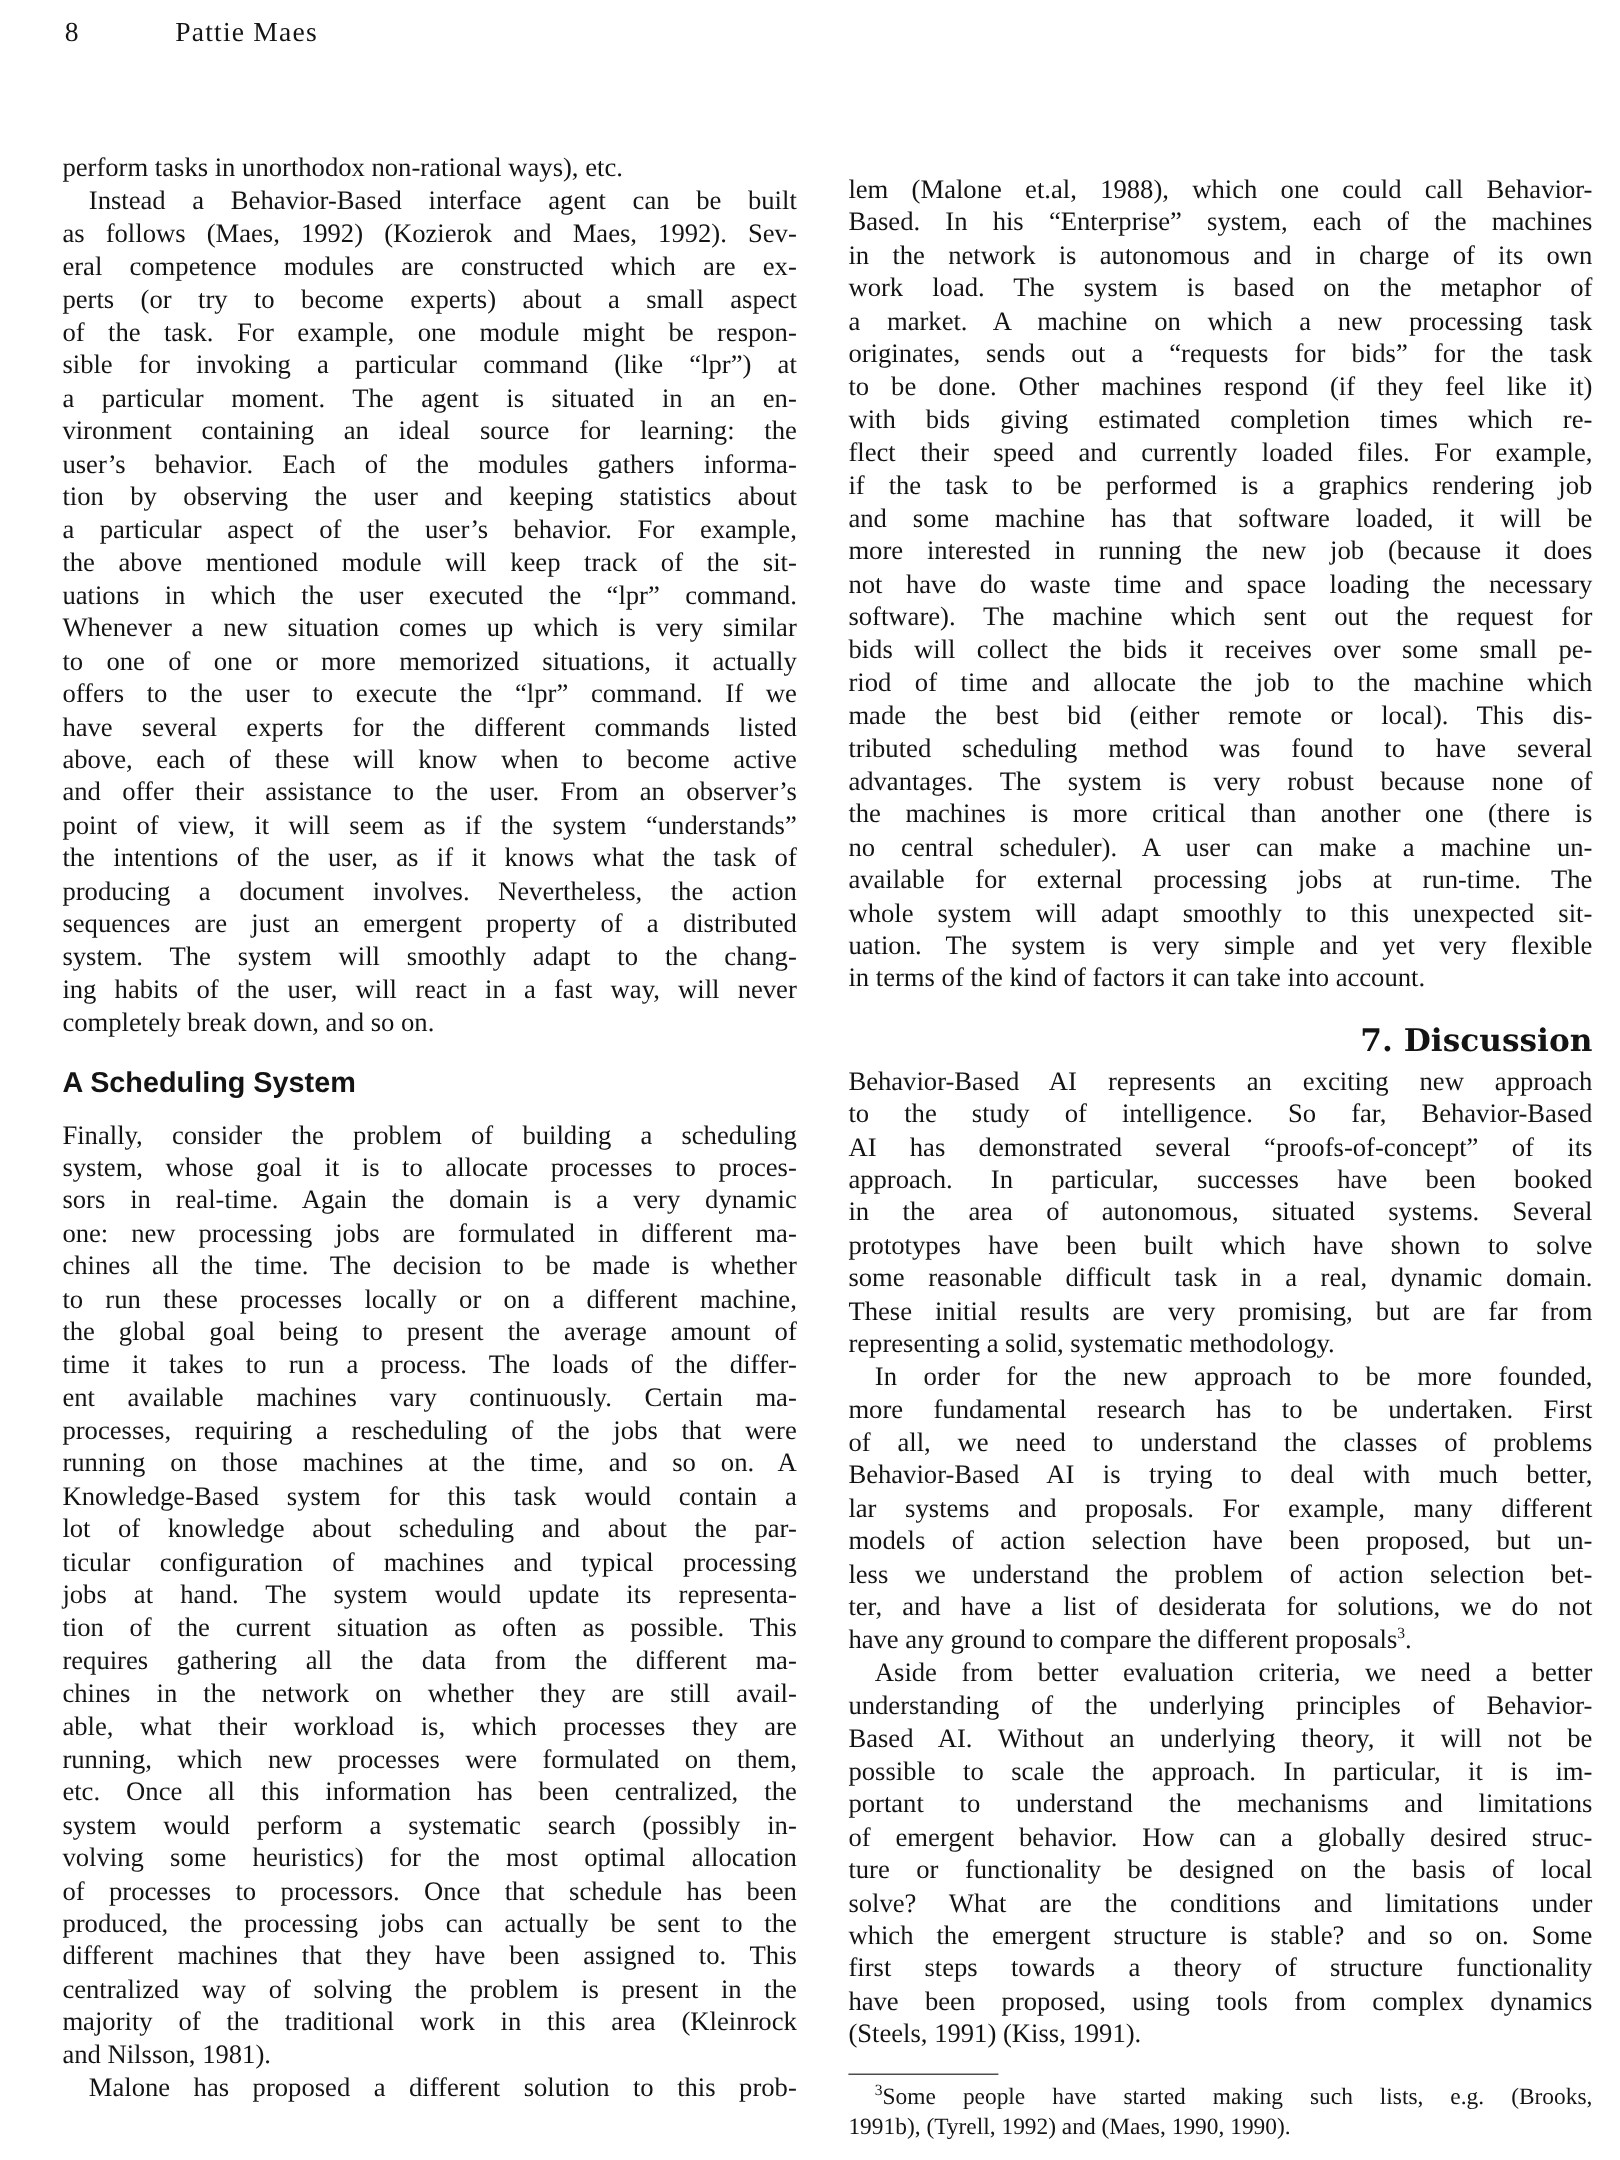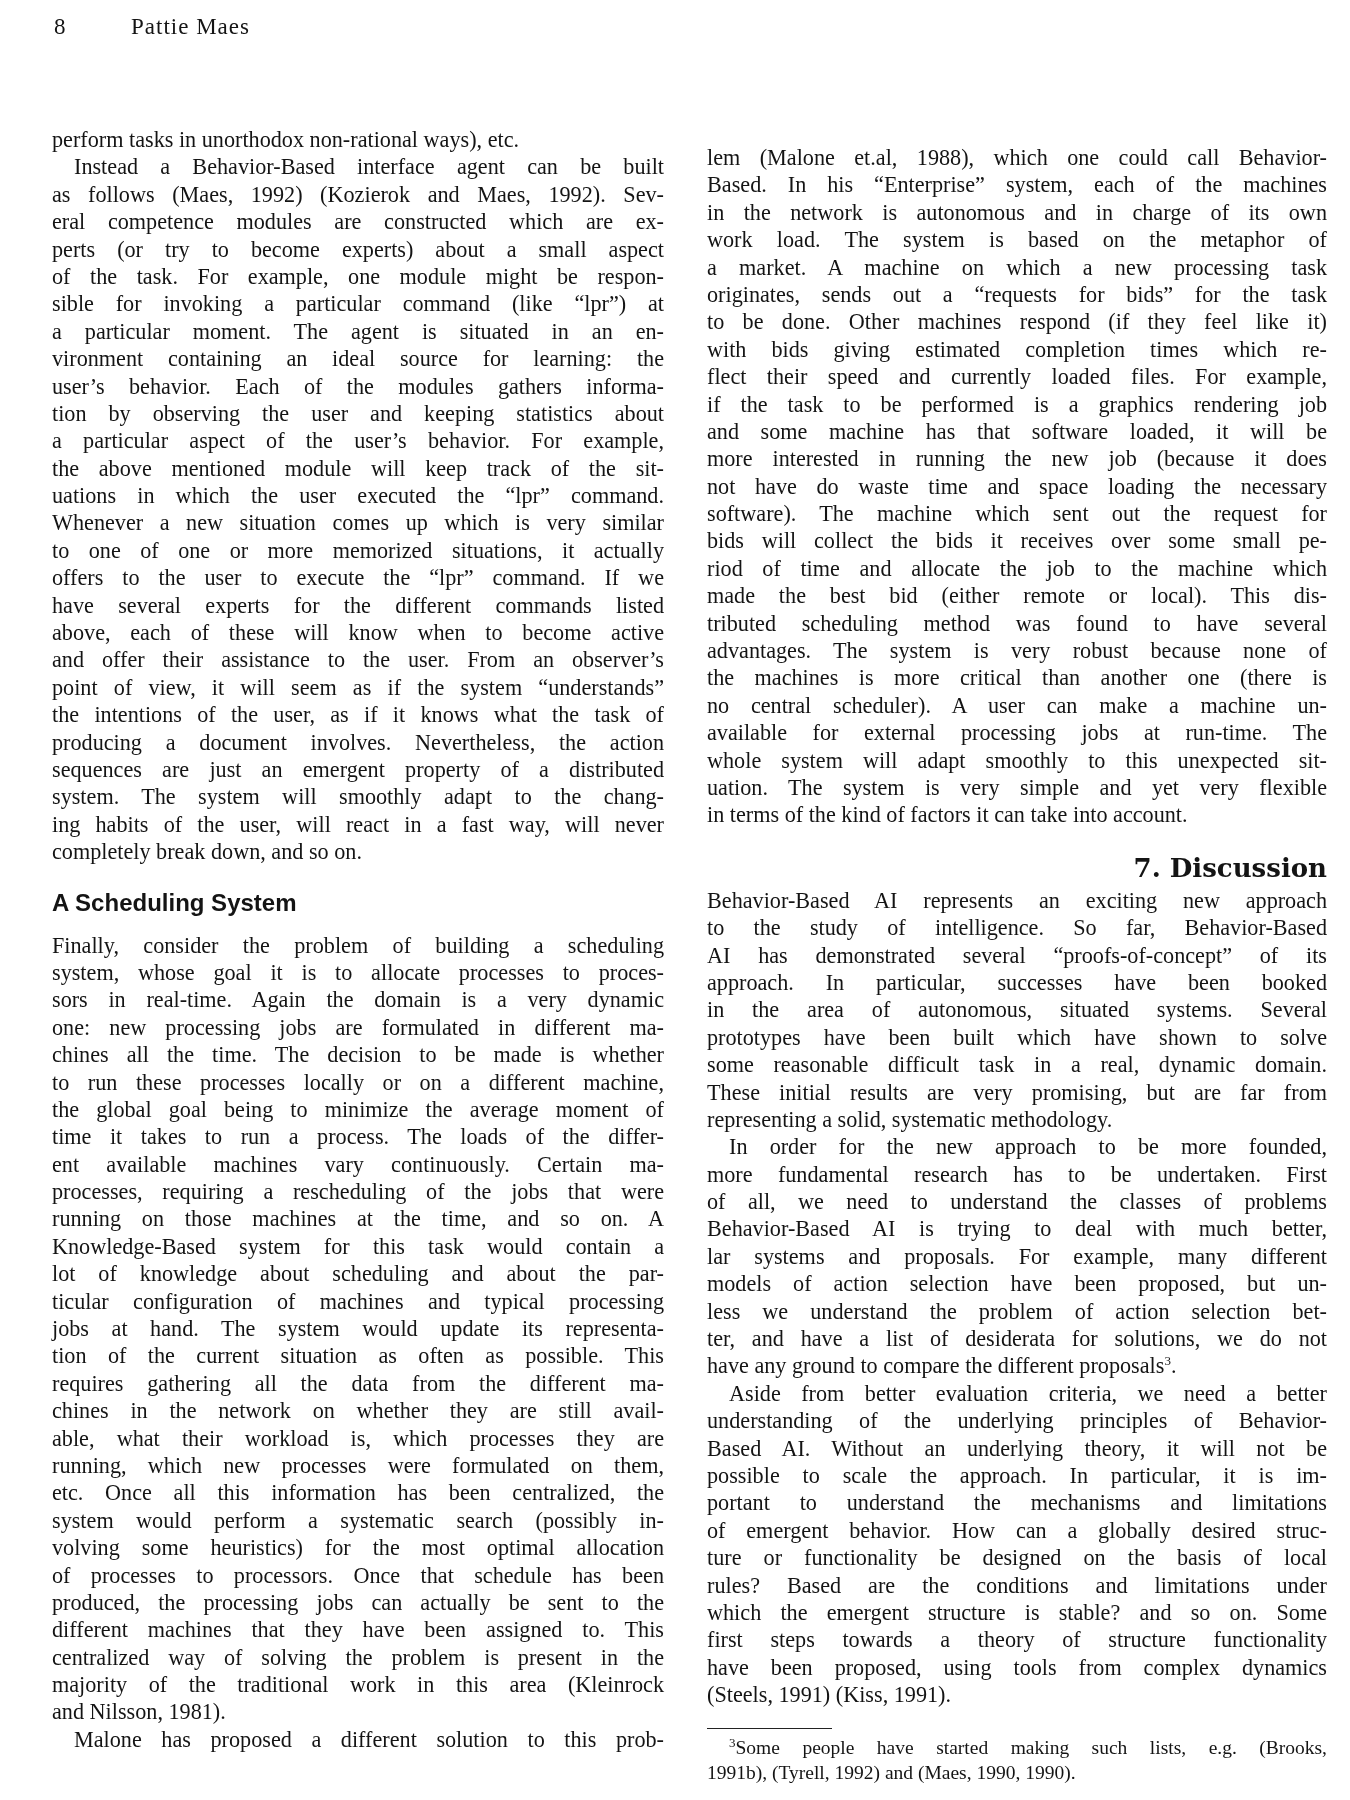--- a/index.html
+++ b/index.html
@@ -3,21 +3,21 @@
 <meta charset="utf-8">
 <style>
   html, body { margin: 0; padding: 0; background: #ffffff; }
   body {
     width: 1350px; height: 1800px; position: relative; overflow: hidden;
     font-family: "DejaVu Serif", "Liberation Serif", serif;
     color: #141414;
   }
   .page-header { position: absolute; top: 14px; left: 54px; height: 32px; font-family: "Liberation Serif", serif; font-size: 23px; letter-spacing: 1px; }
   .page-header .pnum { position: absolute; left: 0; top: 0; }
-  .page-header .author { position: absolute; left: 77px; top: 0; white-space: nowrap; text-align: center; }
+  .page-header .author { position: absolute; left: 92px; top: 0; white-space: nowrap; text-align: center; }
 
   .col { position: absolute; top: 126px; font-family: "Liberation Serif", serif; font-size: 22.2px; line-height: 27.4px; }
   .col-left { left: 52px; width: 612px; }
   .col-right { left: 707px; width: 620px; top: 144px; }
 
   .ln { display: block; white-space: nowrap; text-align: justify; text-align-last: justify; height: 27.4px; }
   .ln.last { text-align-last: left; }
   .ln.indent { padding-left: 22px; }
 
   .heading-section { font-family: Liberation Sans, sans-serif; font-weight: bold; font-size: 24px; margin: 22px 0 14px 0; height: 30px; line-height: 30px; }
@@ -69,21 +69,21 @@
       <span class="ln last">completely break down, and so on.</span>
     </div>
   <div class="heading-section">A Scheduling System</div>
   <div>
       <span class="ln">Finally, consider the problem of building a scheduling</span>
       <span class="ln">system, whose goal it is to allocate processes to proces-</span>
       <span class="ln">sors in real-time. Again the domain is a very dynamic</span>
       <span class="ln">one: new processing jobs are formulated in different ma-</span>
       <span class="ln">chines all the time. The decision to be made is whether</span>
       <span class="ln">to run these processes locally or on a different machine,</span>
-      <span class="ln">the global goal being to minimize the average moment of</span>
+      <span class="ln">the global goal being to present the average amount of</span>
       <span class="ln">time it takes to run a process. The loads of the differ-</span>
       <span class="ln">ent available machines vary continuously. Certain ma-</span>
       <span class="ln">processes, requiring a rescheduling of the jobs that were</span>
       <span class="ln">running on those machines at the time, and so on. A</span>
       <span class="ln">Knowledge-Based system for this task would contain a</span>
       <span class="ln">lot of knowledge about scheduling and about the par-</span>
       <span class="ln">ticular configuration of machines and typical processing</span>
       <span class="ln">jobs at hand. The system would update its representa-</span>
       <span class="ln">tion of the current situation as often as possible. This</span>
       <span class="ln">requires gathering all the data from the different ma-</span>
@@ -157,21 +157,21 @@
     </div>
   <span class="ln last"><span>have any ground to compare the different proposals</span><sup>3</sup><span>.</span></span>
   <div>
       <span class="ln indent">Aside from better evaluation criteria, we need a better</span>
       <span class="ln">understanding of the underlying principles of Behavior-</span>
       <span class="ln">Based AI. Without an underlying theory, it will not be</span>
       <span class="ln">possible to scale the approach. In particular, it is im-</span>
       <span class="ln">portant to understand the mechanisms and limitations</span>
       <span class="ln">of emergent behavior. How can a globally desired struc-</span>
       <span class="ln">ture or functionality be designed on the basis of local</span>
-      <span class="ln">rules? Based are the conditions and limitations under</span>
+      <span class="ln">solve? What are the conditions and limitations under</span>
       <span class="ln">which the emergent structure is stable? and so on. Some</span>
       <span class="ln">first steps towards a theory of structure functionality</span>
       <span class="ln">have been proposed, using tools from complex dynamics</span>
       <span class="ln last">(Steels, 1991) (Kiss, 1991).</span>
     </div>
   <div class="fn-rule"></div>
   <div class="footnote">
     <span class="ln indent"><sup>3</sup><span>Some people have started making such lists, e.g. (Brooks,</span></span>
     <span class="ln last">1991b), (Tyrell, 1992) and (Maes, 1990, 1990).</span>
   </div>

